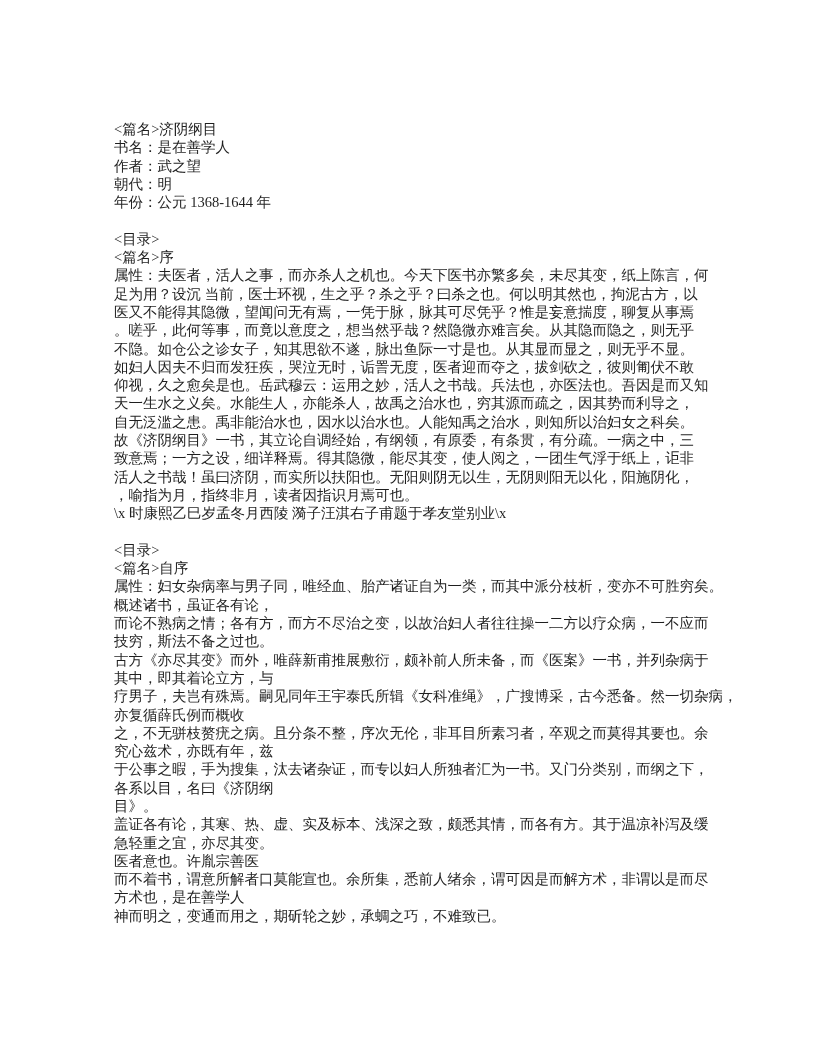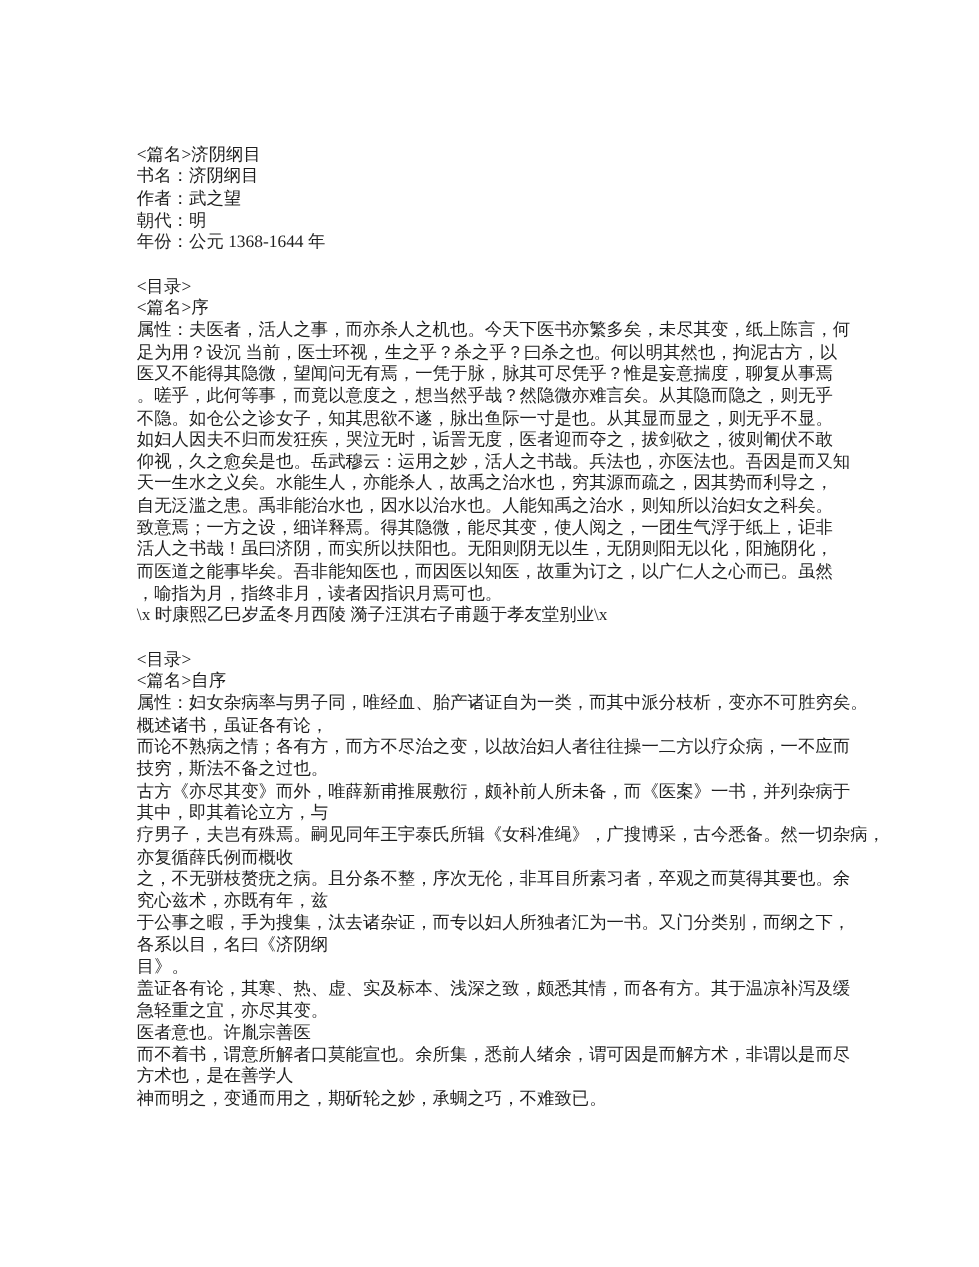--- a/index.html
+++ b/index.html
@@ -33,39 +33,39 @@
   .line:empty::before {
     content: "\00a0";
   }
 </style>
 </head>
 <body>
 
 <div class="page">
   <div class="text-block">
       <div class="line">&lt;篇名&gt;济阴纲目</div>
-      <div class="line">书名：济阴纲目</div>
+      <div class="line">书名：是在善学人</div>
       <div class="line">作者：武之望</div>
       <div class="line">朝代：明</div>
       <div class="line">年份：公元 1368-1644 年</div>
       <div class="line"></div>
       <div class="line">&lt;目录&gt;</div>
       <div class="line">&lt;篇名&gt;序</div>
       <div class="line">属性：夫医者，活人之事，而亦杀人之机也。今天下医书亦繁多矣，未尽其变，纸上陈言，何</div>
       <div class="line">足为用？设沉 当前，医士环视，生之乎？杀之乎？曰杀之也。何以明其然也，拘泥古方，以</div>
       <div class="line">医又不能得其隐微，望闻问无有焉，一凭于脉，脉其可尽凭乎？惟是妄意揣度，聊复从事焉</div>
       <div class="line">。嗟乎，此何等事，而竟以意度之，想当然乎哉？然隐微亦难言矣。从其隐而隐之，则无乎</div>
       <div class="line">不隐。如仓公之诊女子，知其思欲不遂，脉出鱼际一寸是也。从其显而显之，则无乎不显。</div>
       <div class="line">如妇人因夫不归而发狂疾，哭泣无时，诟詈无度，医者迎而夺之，拔剑砍之，彼则匍伏不敢</div>
       <div class="line">仰视，久之愈矣是也。岳武穆云：运用之妙，活人之书哉。兵法也，亦医法也。吾因是而又知</div>
       <div class="line">天一生水之义矣。水能生人，亦能杀人，故禹之治水也，穷其源而疏之，因其势而利导之，</div>
       <div class="line">自无泛滥之患。禹非能治水也，因水以治水也。人能知禹之治水，则知所以治妇女之科矣。</div>
+      <div class="line">故《济阴纲目》一书，其立论自调经始，有纲领，有原委，有条贯，有分疏。一病之中，三</div>
       <div class="line">致意焉；一方之设，细详释焉。得其隐微，能尽其变，使人阅之，一团生气浮于纸上，讵非</div>
       <div class="line">活人之书哉！虽曰济阴，而实所以扶阳也。无阳则阴无以生，无阴则阳无以化，阳施阴化，</div>
-      <div class="line">而医道之能事毕矣。吾非能知医也，而因医以知医，故重为订之，以广仁人之心而已。虽然</div>
       <div class="line">，喻指为月，指终非月，读者因指识月焉可也。</div>
       <div class="line">\x 时康熙乙巳岁孟冬月西陵 漪子汪淇右子甫题于孝友堂别业\x</div>
       <div class="line"></div>
       <div class="line">&lt;目录&gt;</div>
       <div class="line">&lt;篇名&gt;自序</div>
       <div class="line">属性：妇女杂病率与男子同，唯经血、胎产诸证自为一类，而其中派分枝析，变亦不可胜穷矣。</div>
       <div class="line">概述诸书，虽证各有论，</div>
       <div class="line">而论不熟病之情；各有方，而方不尽治之变，以故治妇人者往往操一二方以疗众病，一不应而</div>
       <div class="line">技穷，斯法不备之过也。</div>
       <div class="line">古方《亦尽其变》而外，唯薛新甫推展敷衍，颇补前人所未备，而《医案》一书，并列杂病于</div>

